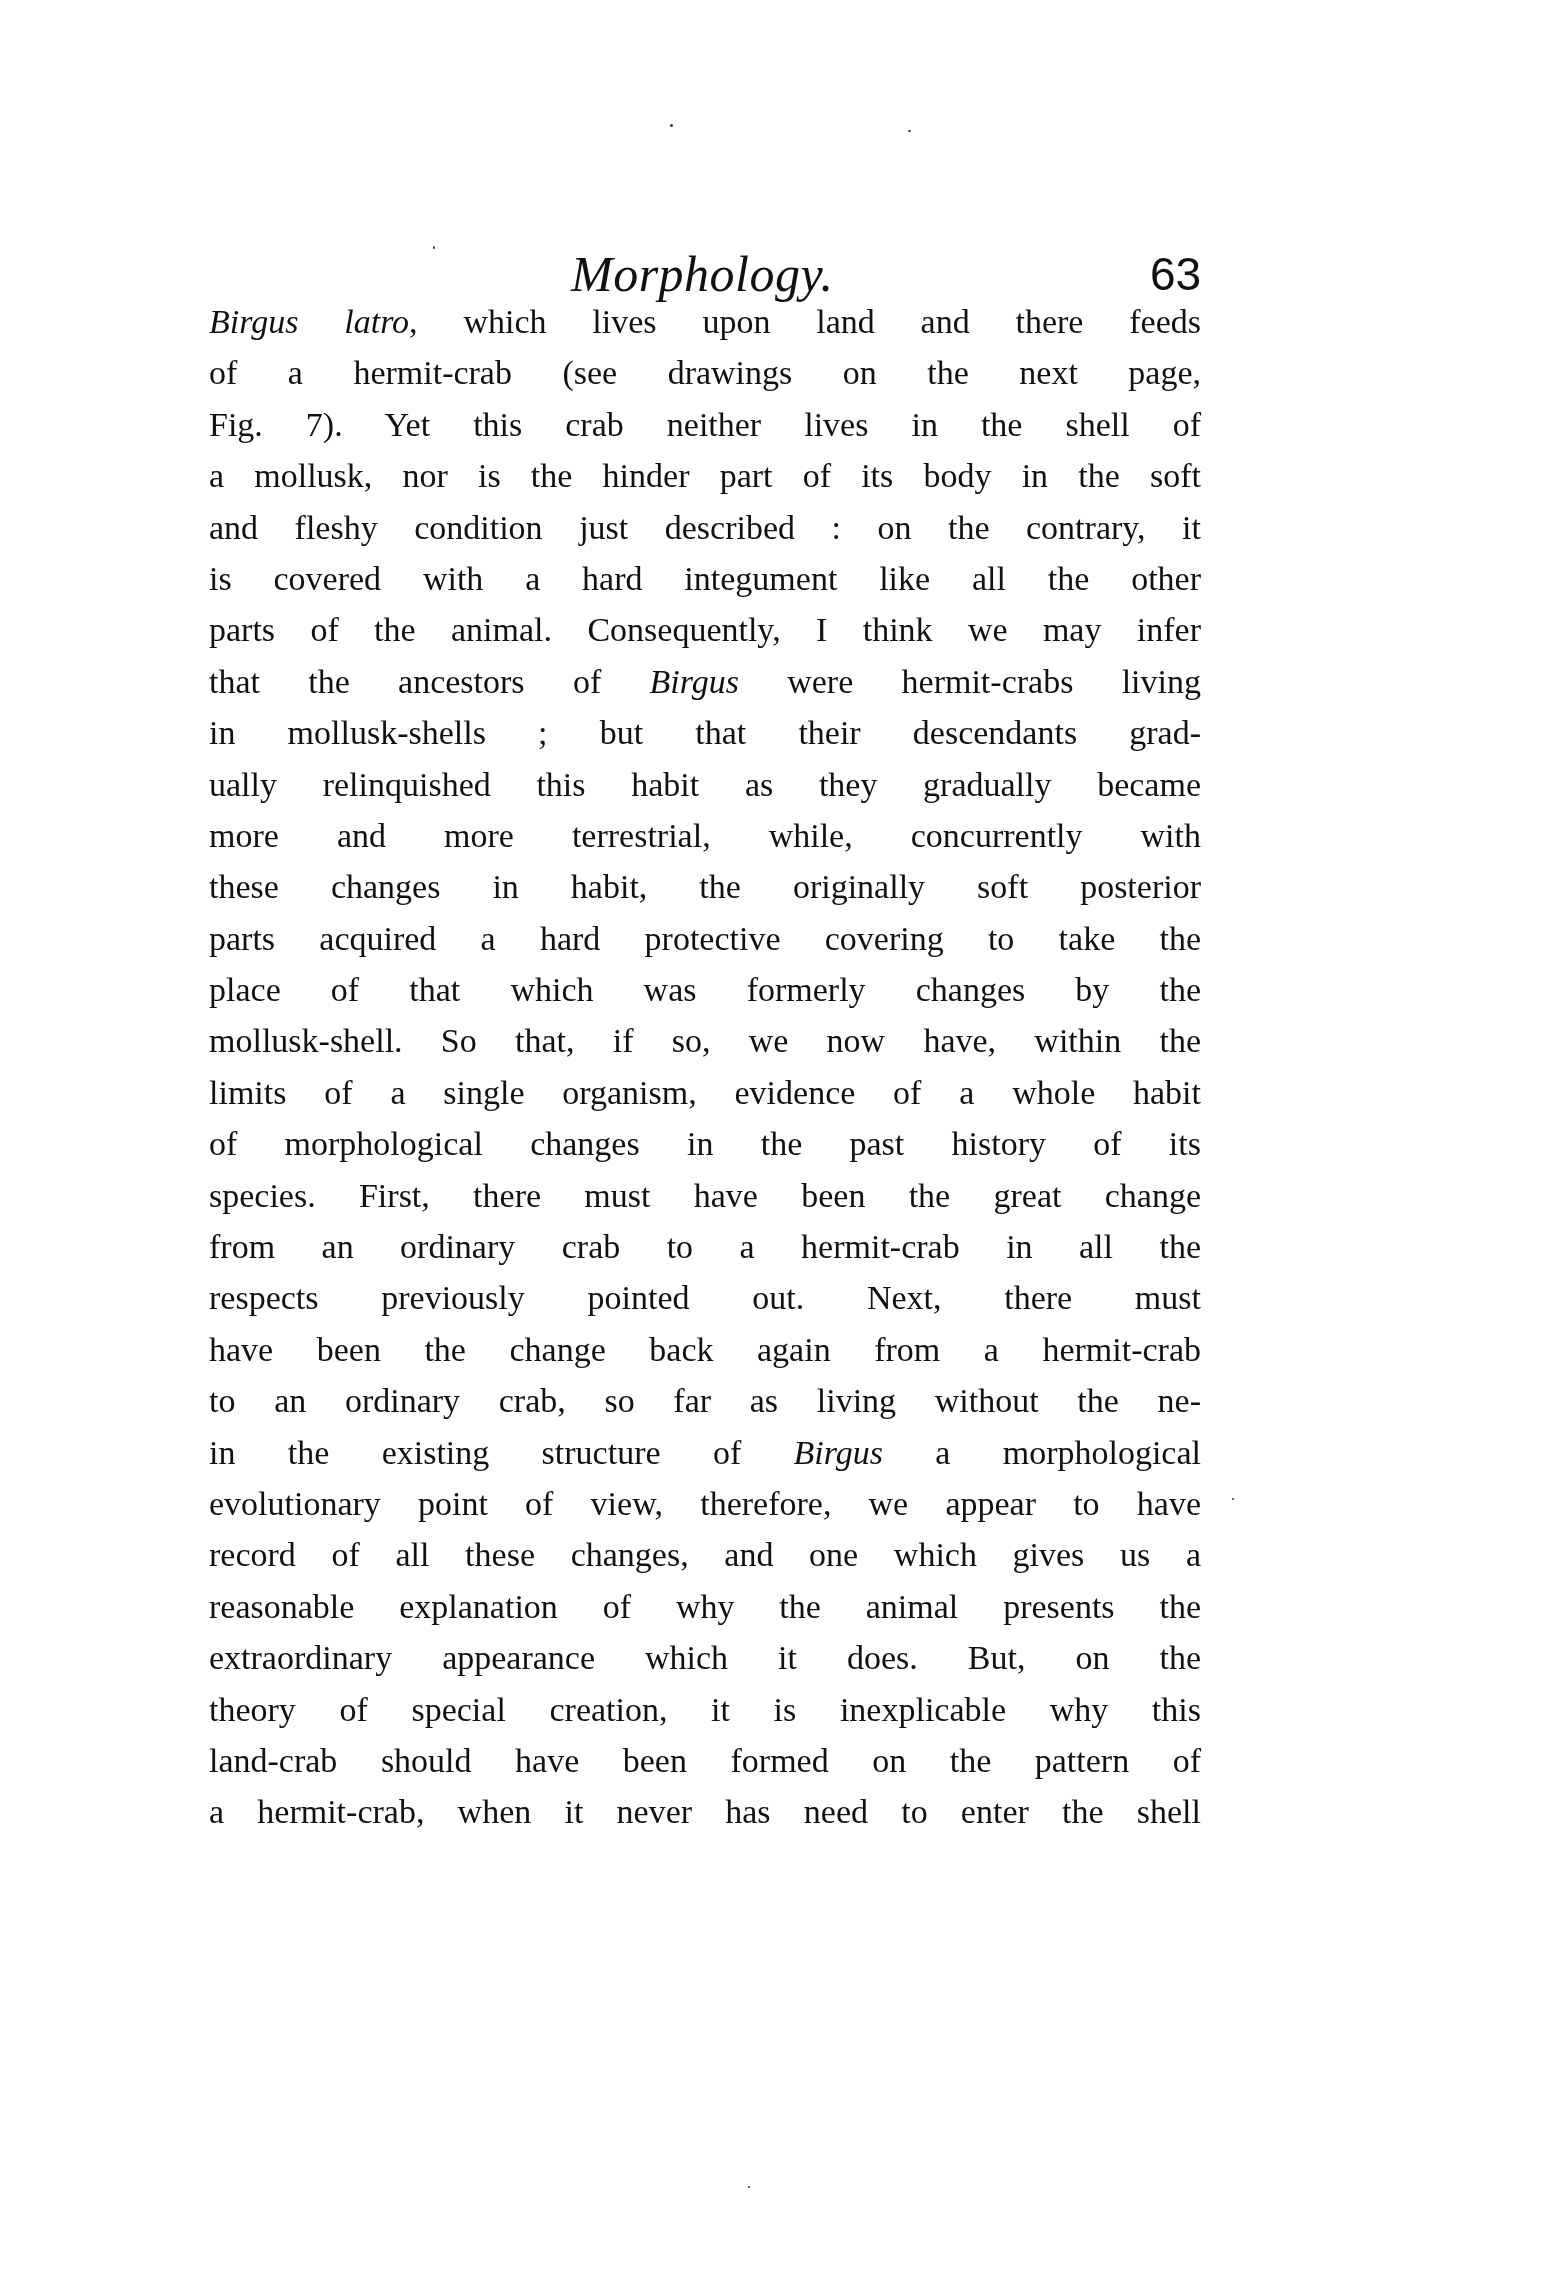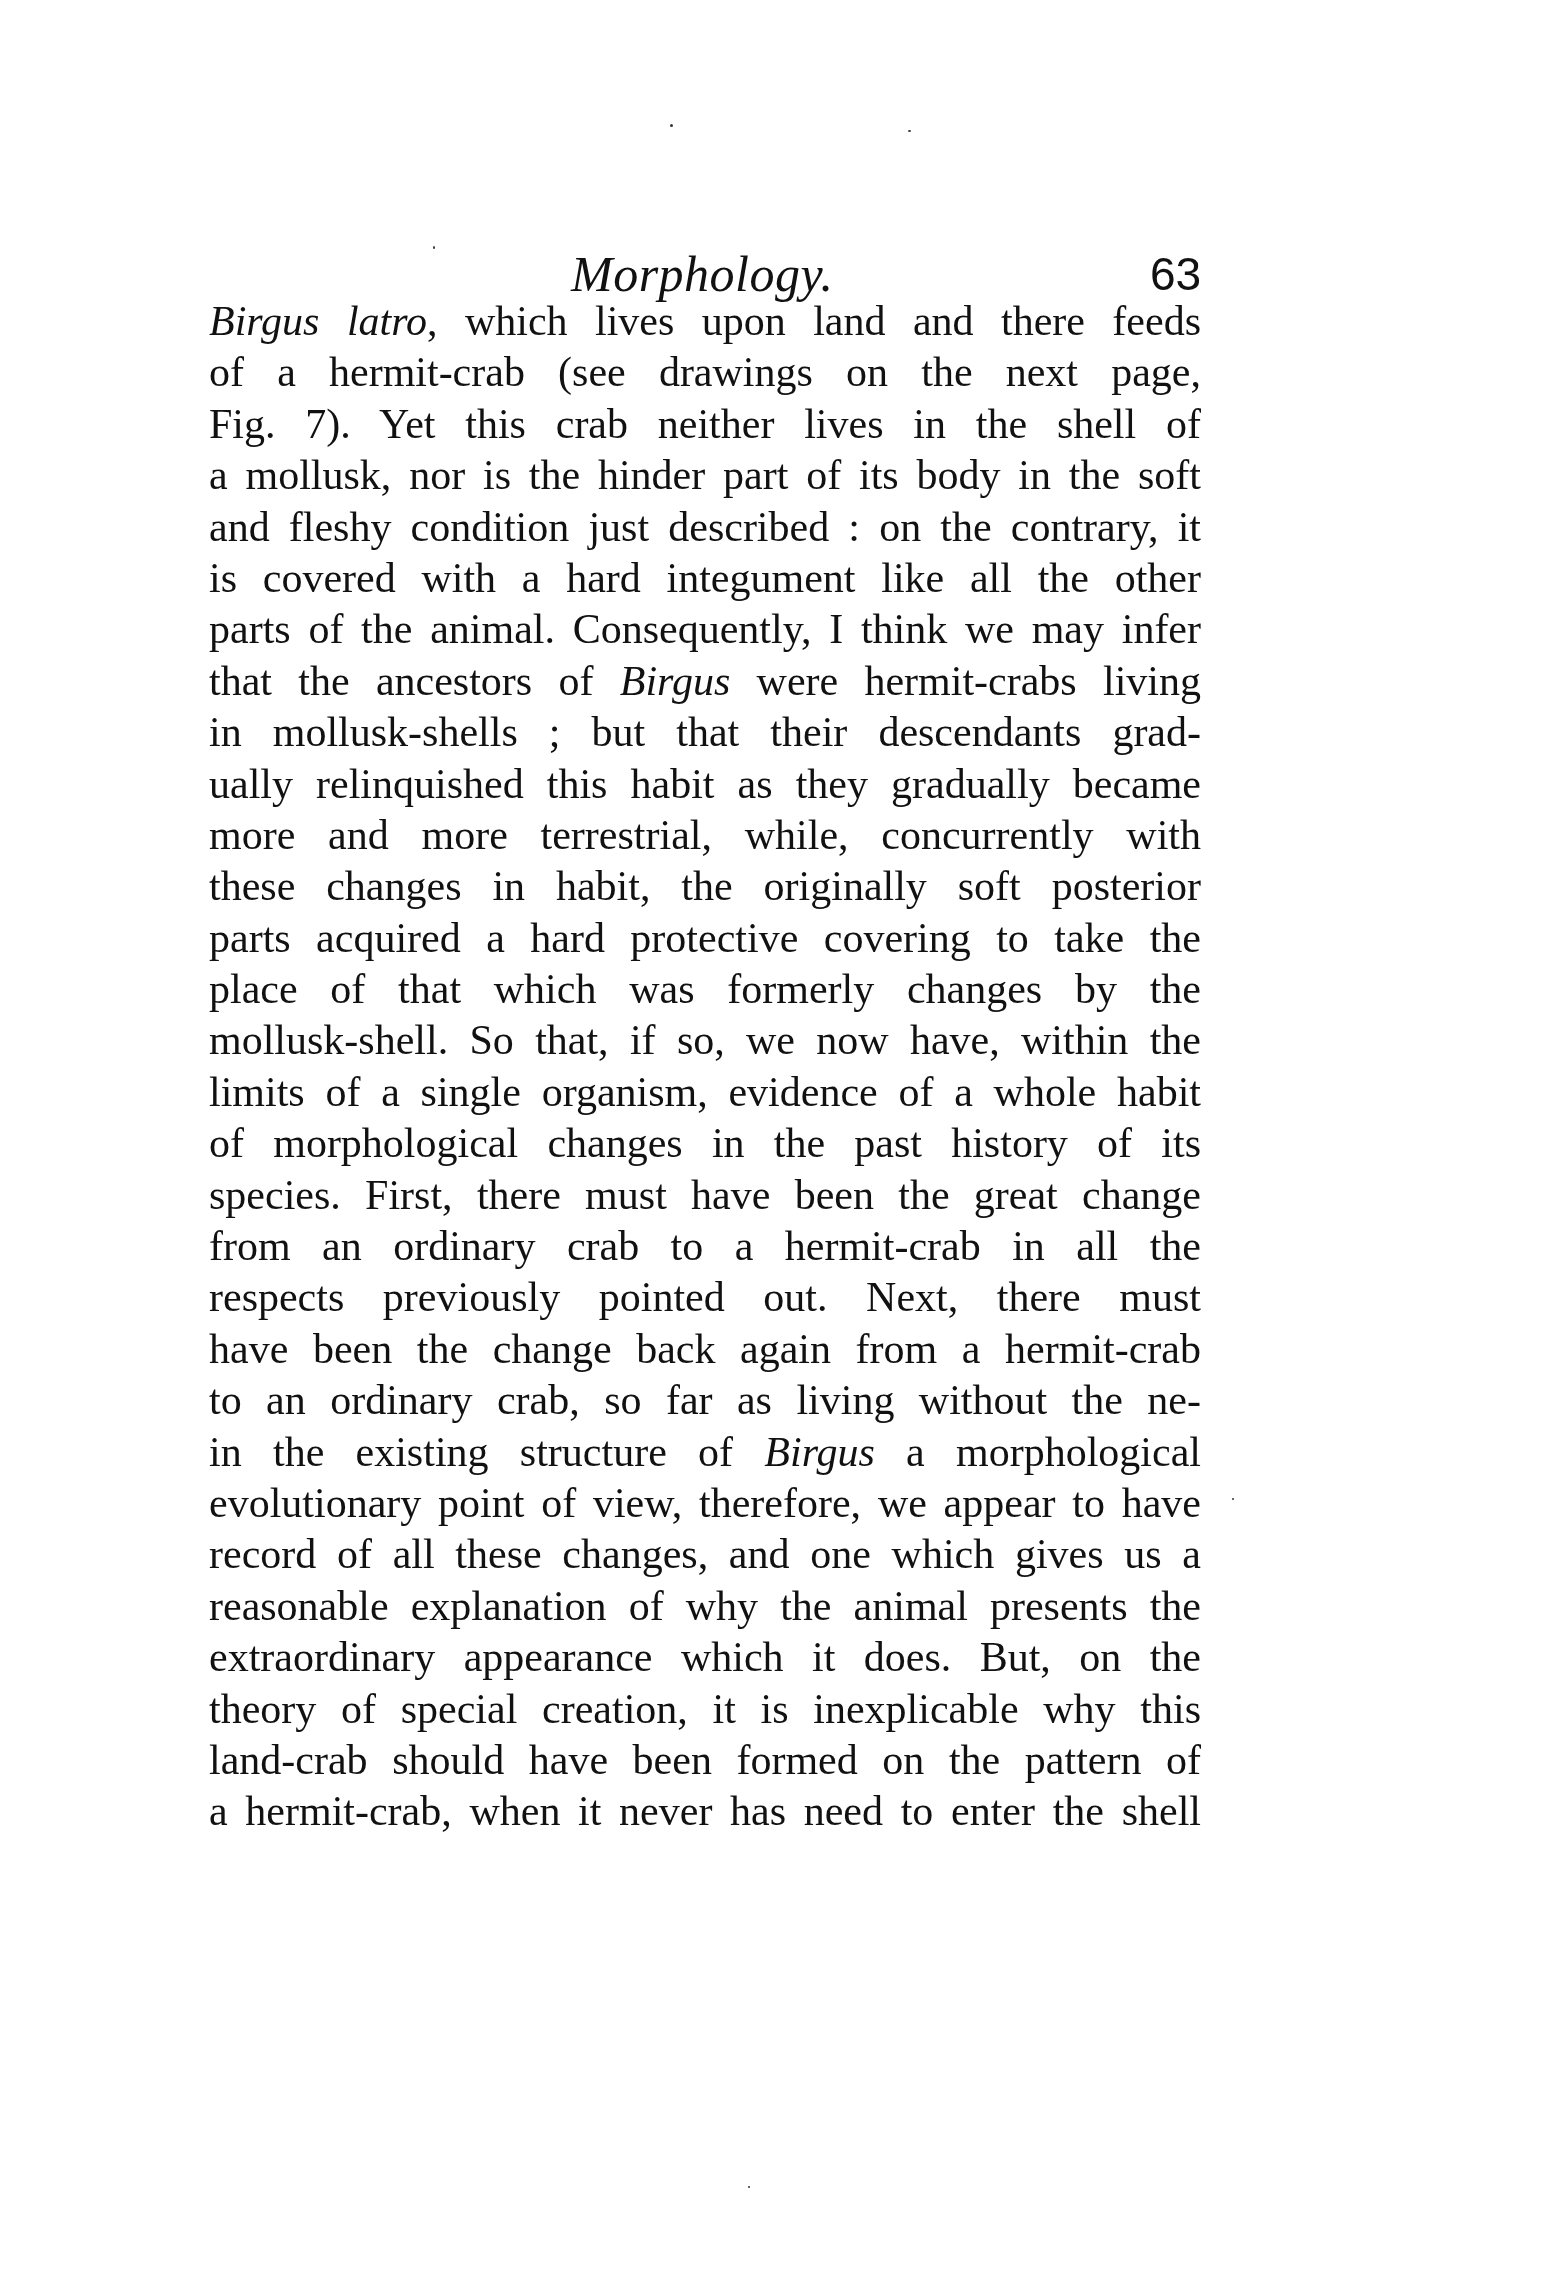--- a/index.html
+++ b/index.html
@@ -11,21 +11,21 @@
     font-family: "Liberation Serif", serif; font-style: italic; font-size: 50px; line-height: 60px;
     letter-spacing: 0.5px;
   }
   .rh-page {
     position: absolute; left: 941px; top: 0;
     font-family: Liberation Sans, sans-serif; font-size: 46px; line-height: 60px;
   }
   .body-text { position: absolute; left: 209px; top: 296px; width: 992px; }
   .line {
     display: block; height: 51.4px; line-height: 51.4px;
-    font-family: "Liberation Serif", serif; font-size: 42px;
+    font-family: "Liberation Serif", serif; font-size: 34px;
     text-align: justify; text-align-last: justify; white-space: nowrap;
     overflow: visible;
   }
   .line .it { font-style: italic; }
   .speck { position: absolute; background: #333; border-radius: 50%; }
 </style>
 </head>
 <body>
 
 <div class="page">

